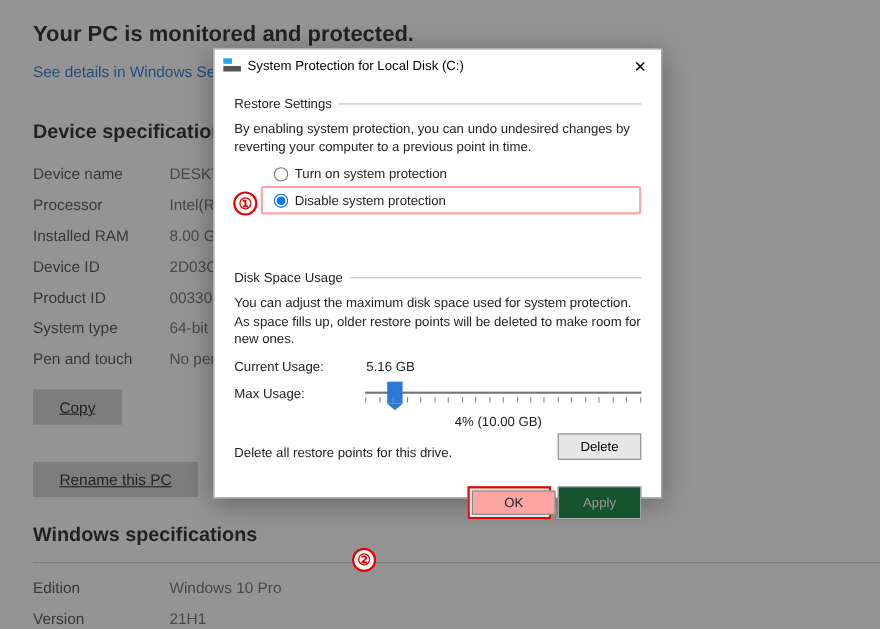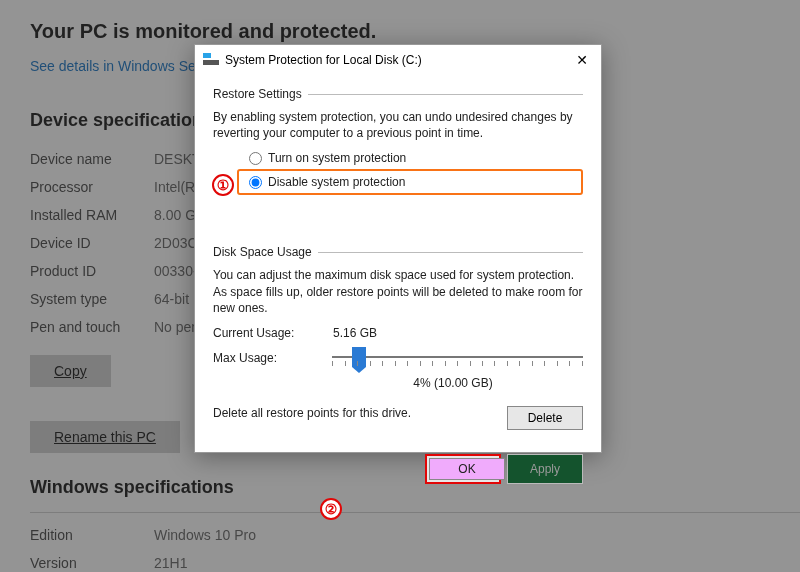--- a/index.html
+++ b/index.html
@@ -26,40 +26,40 @@
   .titlebar .title { flex:1;}
   .titlebar .close { width:38px; text-align:center; font-size:14px; cursor:pointer; line-height:30px; margin-right:-8px;}
   .dlgbody { padding:6px 18px 10px; font-size:12px; color:#222; }
   .section-head { display:flex; align-items:center; margin-top:6px; margin-bottom:8px; }
   .section-head .sh-label { white-space:nowrap; padding-right:6px; font-size:12px;}
   .section-head .rule { flex:1; height:1px; background:#bbb; }
   .desc { font-size:12px; line-height:1.35; margin-bottom:10px; max-width:370px;}
   .radios { padding-left:36px; }
   .radio-row { display:flex; align-items:center; margin:4px 0; font-size:12px;}
   .radio-row input { margin-right:6px;}
-  .radios .radio-row.sel { border:2px solid #f97316; border-radius:3px; padding:4px 10px; margin-left:-12px;align-items:flex-end;}
+  .radios .radio-row.sel { border:2px solid #fca5a5; border-radius:3px; padding:4px 10px; margin-left:-12px;align-items:flex-end;}
   .annot-1 { position:absolute; left:212px; top:174px; width:22px; height:22px; border:2px solid #e10606; border-radius:50%; color:#e10606; font-weight:bold; text-align:center; font-size:14px; line-height:18px; background:#fff;}
   .gap { height:40px;}
   .kv { display:flex; font-size:12px; margin:9px 0;}
   .kv .k { width:120px;}
   .slider-wrap { display:flex; align-items:center;}
   .slider-track { position:relative; width:252px; height:18px;}
   .slider-track .line { position:absolute; top:7px; left:0; right:0; height:2px; background:#777;}
   .slider-track .thumb { position:absolute; top:-2px; left:20px; width:14px; height:20px; background:#2a7ad4; }
   .slider-track .thumb:after{content:"";position:absolute;bottom:-6px;left:0;width:0;height:0;border-left:7px solid transparent;border-right:7px solid transparent;border-top:6px solid #2a7ad4;}
   .slider-track .ticks { position:absolute; top:12px; left:0; right:0; display:flex; justify-content:space-between;}
   .slider-track .ticks span{width:1px;height:5px;background:#888;display:block;}
   .slider-val { text-align:center; font-size:12px; margin-top:6px; margin-left:110px;}
-  .delete-row { display:flex; align-items:flex-start; justify-content:space-between; margin-top:16px;}
+  .delete-row { display:flex; align-items:flex-end; justify-content:space-between; margin-top:4px;}
   .delete-row .txt { font-size:12px; max-width:260px;}
   .winbtn { font-size:12px; padding:4px 0; width:76px; border:1px solid #888; background:#e7e7e7; text-align:center;}
   .winbtn.disabled { color:#9a9a9a; border-color:#bbb; background:#14532d;}
   .dlg-buttons { display:flex; justify-content:flex-end; gap:6px; margin-top:24px;}
   .dlg-buttons .winbtn.ok-wrap { border:2px solid #e10606; padding:2px;}
-  .dlg-buttons .winbtn.ok-wrap .inner { border:1px solid #888; background:#f0abfc; width:76px; padding:3px 0; display:block;}
+  .dlg-buttons .winbtn.ok-wrap .inner { border:1px solid #888; background:#fca5a5; width:76px; padding:3px 0; display:block;}
   .annot-2 { position:absolute; left:320px; top:498px; width:22px; height:22px; border:2px solid #e10606; border-radius:50%; color:#e10606; font-weight:bold; text-align:center; font-size:14px; line-height:18px; background:#fff;}
   .winsection-rule { border:0; border-top:1px solid #ccc; margin:4px 0 8px;}
 </style>
 </head>
 <body>
 
 <div class="bg">
   <h1>Your PC is monitored and protected.</h1>
   <a class="link" href="#">See details in Windows Security</a>
 

